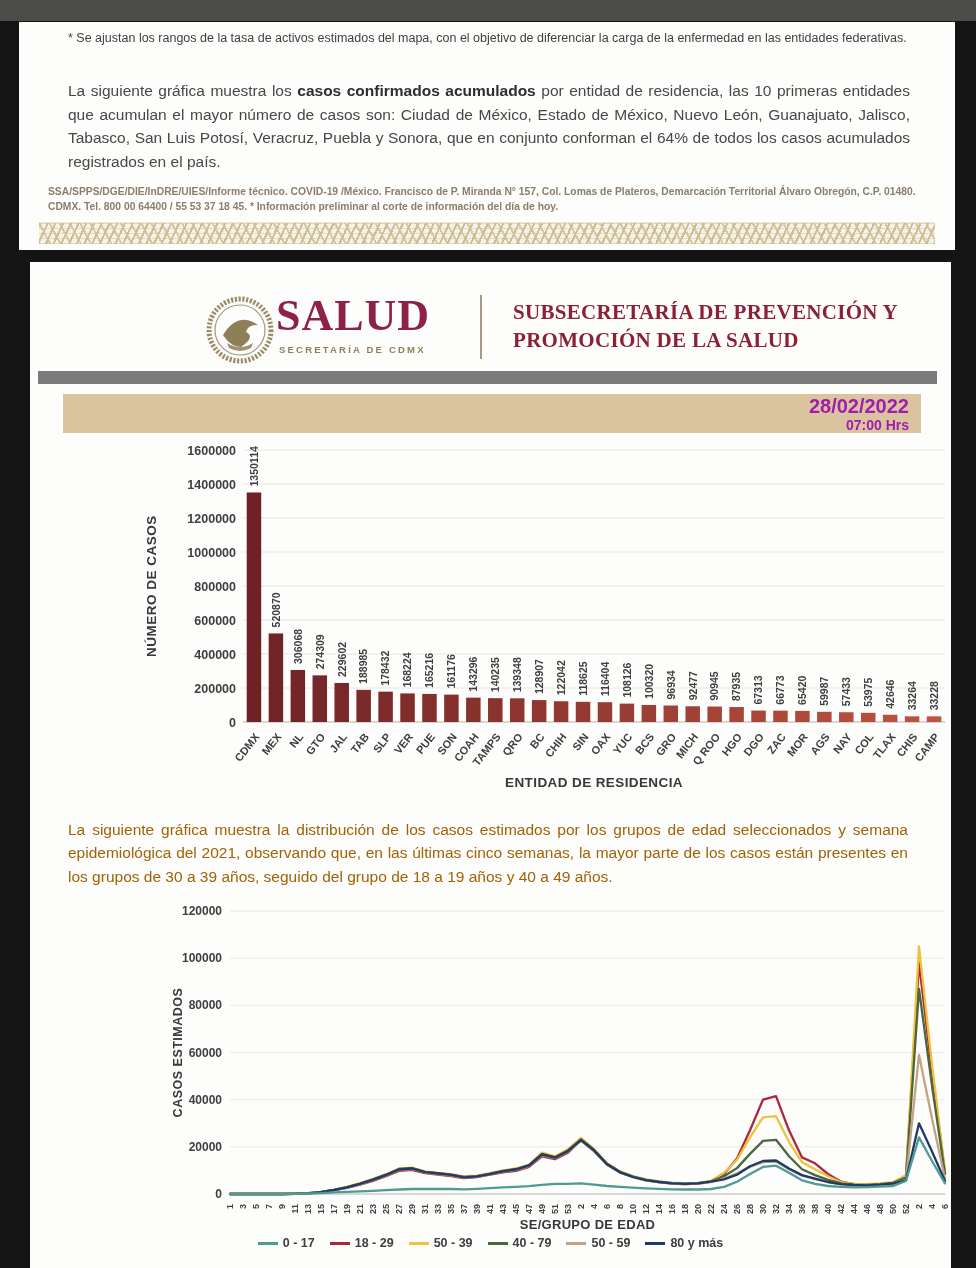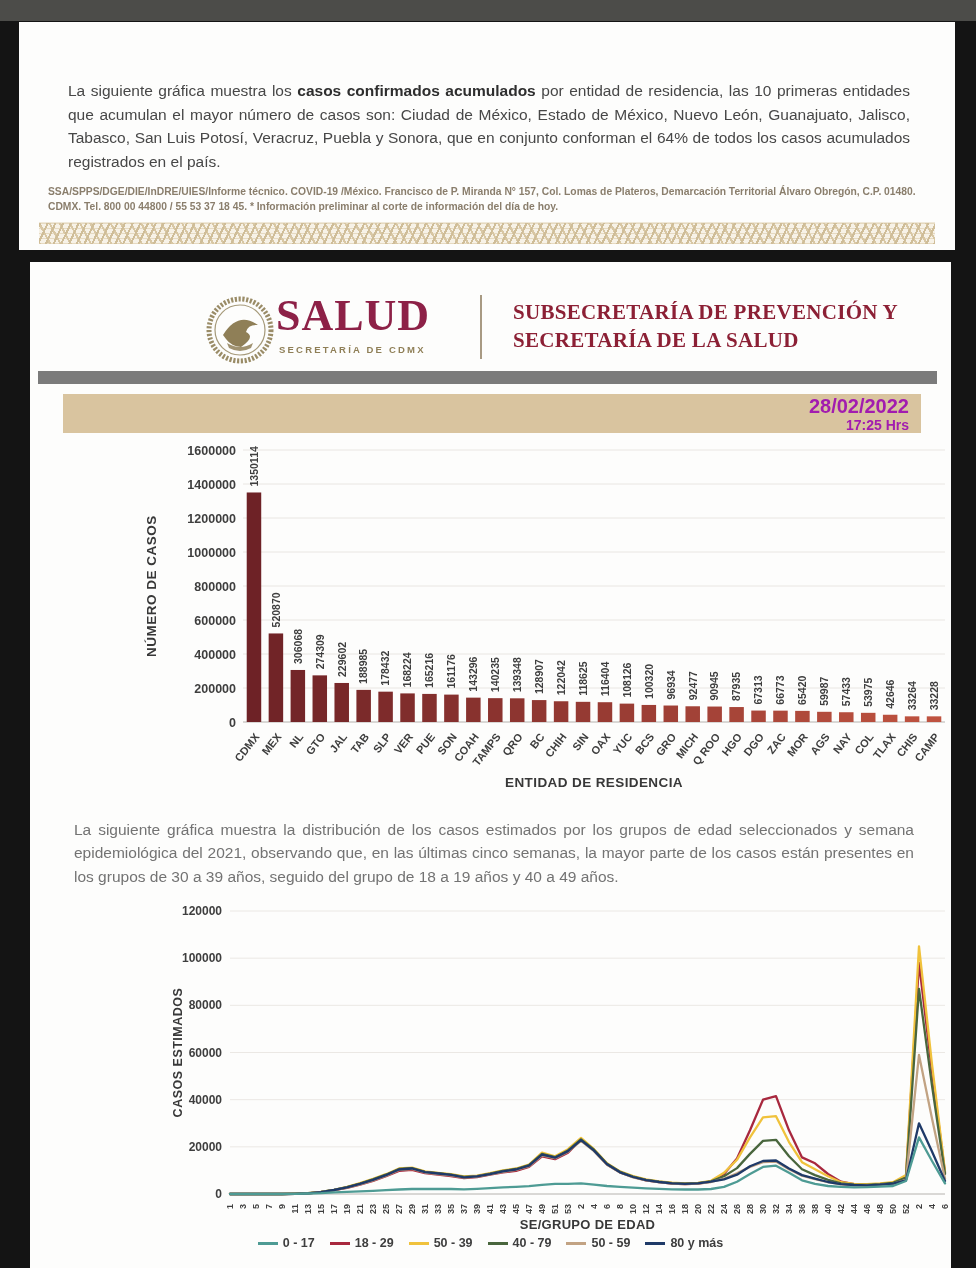--- a/index.html
+++ b/index.html
@@ -30,66 +30,67 @@
         letter-spacing:2.2px;color:#8f7f57;}
   .hdr-divider{position:absolute;left:450px;top:33px;width:2px;height:64px;background:#a89a83;}
   .subsec{position:absolute;left:472px;top:36px;font-family:"Liberation Serif",serif;
         font-weight:bold;font-size:21px;line-height:1.35;color:#8c2035;letter-spacing:.3px;margin-left:11px;}
   .graybar{position:absolute;left:8px;top:109px;width:899px;height:13px;background:#7b7b7b;}
   .banner{position:absolute;left:33px;top:132px;width:858px;height:39px;background:#d9c49f;}
   .banner-title{position:absolute;left:13px;bottom:6px;font-size:17px;font-weight:bold;color:#9c203c;}
   .banner-right{position:absolute;right:12px;top:2px;text-align:right;color:#a21caf;}
   .banner-date{font-size:20px;font-weight:bold;line-height:1.05;}
   .banner-time{font-size:14px;font-weight:bold;}
-  .para2{position:absolute;left:44px;top:556px;width:840px;font-size:15.5px;line-height:1.5;
-        color:#737373;text-align:justify;}
+  .para2{position:absolute;left:38px;top:556px;width:840px;font-size:15.5px;line-height:1.5;
+        color:#a16207;text-align:justify;}
   #bar-svg{position:absolute;left:0;top:173px;}
   #line-svg{position:absolute;left:0;top:633px;}
   #legend{position:absolute;left:0;top:974px;width:921px;display:flex;justify-content:center;
         align-items:center;gap:15px;}
   .lg-item{display:flex;align-items:center;gap:5px;}
   .lg-swatch{width:20px;height:3px;display:inline-block;}
   .lg-label{font-size:12.5px;font-weight:600;color:#3e3e3e;}
   svg text{font-family:"Liberation Sans", sans-serif;}
 </style>
 </head>
 <body>
 
 <div class="topstrip"></div>
 
 <div id="page1" class="page">
+  <div class="note">* Se ajustan los rangos de la tasa de activos estimados del mapa, con el objetivo de diferenciar la carga de la enfermedad en las entidades federativas.</div>
   <div class="para"><span>La siguiente gráfica muestra los </span><b>casos confirmados acumulados</b><span> por entidad de residencia, las 10 primeras entidades que acumulan el mayor número de casos son: Ciudad de México, Estado de México, Nuevo León, Guanajuato, Jalisco, Tabasco, San Luis Potosí, Veracruz, Puebla y Sonora, que en conjunto conforman el 64% de todos los casos acumulados registrados en el país.</span></div>
-  <div class="footer">SSA/SPPS/DGE/DIE/InDRE/UIES/Informe técnico. COVID-19 /México. Francisco de P. Miranda N° 157, Col. Lomas de Plateros, Demarcación Territorial Álvaro Obregón, C.P. 01480. CDMX. Tel. 800 00 44800 / 55 53 37 18 45. * Información preliminar al corte de información del día de hoy.</div>
+  <div class="footer">SSA/SPPS/DGE/DIE/InDRE/UIES/Informe técnico. COVID-19 /México. Francisco de P. Miranda N° 157, Col. Lomas de Plateros, Demarcación Territorial Álvaro Obregón, C.P. 01480. CDMX. Tel. 800 00 64400 / 55 53 37 18 45. * Información preliminar al corte de información del día de hoy.</div>
   <div class="deco"></div>
 </div>
 
 <div id="page2" class="page">
 
   <div class="logo-wrap">
     <svg width="70" height="70" viewBox="0 0 70 70">
       <circle cx="35" cy="35" r="31" fill="none" stroke="#8f7f57" stroke-width="5" stroke-dasharray="2.2,1.6" opacity="0.9"></circle>
       <circle cx="35" cy="35" r="25" fill="none" stroke="#8f7f57" stroke-width="1.2" opacity="0.8"></circle>
       <path d="M18,40 Q33,16 53,30 Q43,29 41,37 Q51,42 36,52 Q26,51 21,44 Z" fill="#8f7f57"></path>
       <path d="M22,48 Q35,56 48,48 L46,53 Q35,59 24,53 Z" fill="#8f7f57" opacity="0.85"></path>
     </svg>
   </div>
   <div class="salud-word">SALUD</div>
   <div class="salud-sub">SECRETARÍA DE CDMX</div>
   <div class="hdr-divider"></div>
   <div class="subsec">
     <div>SUBSECRETARÍA DE PREVENCIÓN Y</div>
-    <div>SECRETARÍA DE LA SALUD</div>
+    <div>PROMOCIÓN DE LA SALUD</div>
   </div>
 
   <div class="graybar"></div>
 
   <div class="banner">
     <div class="banner-right">
       <div class="banner-date">28/02/2022</div>
-      <div class="banner-time">17:25 Hrs</div>
+      <div class="banner-time">07:00 Hrs</div>
     </div>
   </div>
 
   <svg id="bar-svg" width="921" height="365">
       <line x1="213" y1="287" x2="915" y2="287" stroke="#b5b2ae" stroke-width="1"></line>
       <text x="206" y="291.5" text-anchor="end" font-size="12.5" font-weight="600" fill="#3e3e3e">0</text>
       <line x1="213" y1="253" x2="915" y2="253" stroke="#e9e6e2" stroke-width="1"></line>
       <text x="206" y="257.5" text-anchor="end" font-size="12.5" font-weight="600" fill="#3e3e3e">200000</text>
       <line x1="213" y1="219" x2="915" y2="219" stroke="#e9e6e2" stroke-width="1"></line>
       <text x="206" y="223.5" text-anchor="end" font-size="12.5" font-weight="600" fill="#3e3e3e">400000</text>

